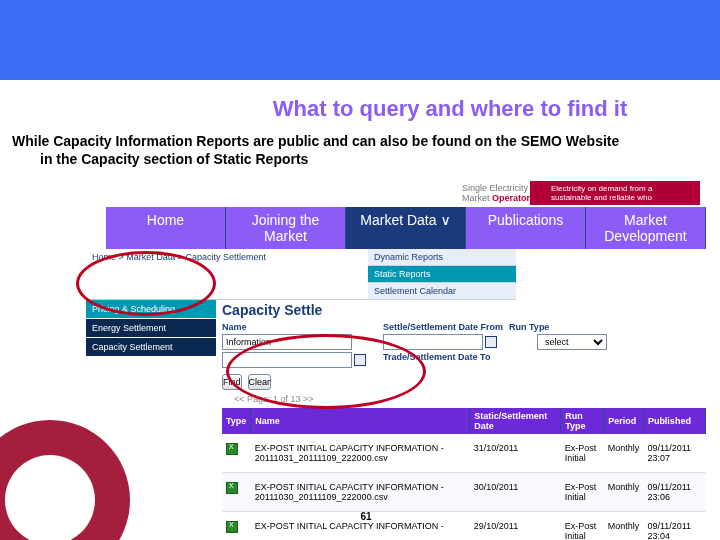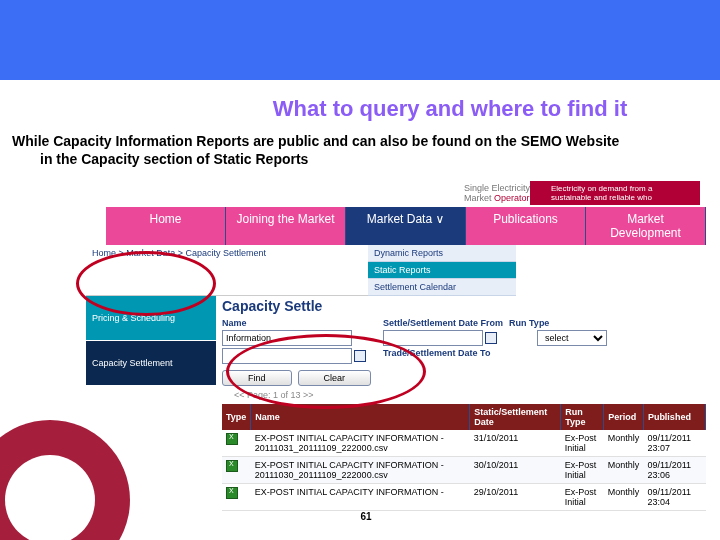--- a/index.html
+++ b/index.html
@@ -4,52 +4,52 @@
 <style>
   * { box-sizing: border-box; margin: 0; padding: 0; }
   body { width: 720px; height: 540px; font-family: Arial, sans-serif; background: #fff; position: relative; overflow: hidden; }
   .blue-band { background: #3b6ef5; height: 80px; width: 100%; }
   .slide-title { font-size: 22px; font-weight: bold; color: #8b5cf6; text-align: center; padding: 16px 20px 6px 200px; }
   .slide-body { font-size: 14px; font-weight: bold; color: #000; padding: 4px 20px 8px 12px; line-height: 1.3; }
   .slide-body .indent { padding-left: 28px; display: block; }
   .screenshot { position: absolute; left: 86px; top: 179px; width: 620px; height: 300px; background: #fff; font-size: 10px; filter: blur(0.35px); }
   .logo-row { display: flex; justify-content: flex-end; align-items: center; padding: 2px 6px; }
   .semo-logo { font-size: 9px; color: #777; }
-  .semo-logo .op { color: #b00035; font-weight: normal; }
+  .semo-logo .op { color: #b00035; font-weight: bold; }
   .red-tag { background: #b00035; color: #fff; font-size: 8px; padding: 3px 21px; width: 170px; text-align: left; }
-  .navbar { display: flex; background: #ec4899; color: #fff; font-size: 12px; margin-left: 20px; }
+  .navbar { display: flex; background: #8b5cf6; color: #fff; font-size: 14px; margin-left: 20px; }
   .navbar div { padding: 5px 10px; border-right: 1px solid #2a4a8c; flex: 1; text-align: center; }
   .navbar .md { background: #1a3a7c; position: relative; }
   .breadcrumb-row { display: flex; font-size: 9px; color: #1a3a7c; }
   .breadcrumb-row .bc { flex: 1; padding: 3px 6px; border-bottom: 1px solid #ccc; }
   .breadcrumb-row .submenu { width: 148px; background: #e8eef8; }
   .breadcrumb-row .submenu div { padding: 3px 6px; color: #1a3a7c; border-bottom: 1px solid #c8d4e8; }
   .content-row { display: flex; }
   .sidebar { width: 130px; }
-  .sidebar div { padding: 17px 6px; font-size: 9px; color: #fff; border-bottom: 1px solid #fff; }
+  .sidebar div { padding: 4px 6px; font-size: 9px; color: #fff; border-bottom: 1px solid #fff; }
   .sb1 { background: #0097b2; }
   .sb2 { background: #0a2850; }
   .sb3 { background: #0a2850; }
   .main { flex: 1; padding: 0 0 0 6px; }
   .page-head { font-size: 14px; font-weight: bold; color: #1a3a7c; padding: 2px 0; }
   .filters { display: flex; gap: 6px; margin-top: 2px; }
   .fcol { display: flex; flex-direction: column; gap: 2px; }
   .flabel { font-size: 9px; font-weight: bold; color: #1a3a7c; }
   .finput { border: 1px solid #7a8aaa; height: 16px; font-size: 9px; padding: 1px 3px; background: #fff; }
   .w130 { width: 130px; }
   .w100 { width: 100px; }
   .w70 { width: 70px; margin-left: 28px; }
   .cal-icon { display: inline-flex; align-items: center; gap: 2px; }
   .cal-box { width: 12px; height: 12px; border: 1px solid #1a3a7c; background: #e8eef8; display: inline-block; }
   .btn-row { margin-top: 6px; display: flex; gap: 6px; }
-  .btn { border: 1px solid #7a8aaa; border-radius: 3px; background: linear-gradient(#fff,#e0e0e0); font-size: 9px; padding: 2px 25px; }
+  .btn { border: 1px solid #7a8aaa; border-radius: 3px; background: linear-gradient(#fff,#e0e0e0); font-size: 9px; padding: 2px 0; }
   .pager { font-size: 9px; color: #888; margin: 4px 12px; }
   .table { width: 100%; border-collapse: collapse; font-size: 9px; }
-  .table th { background: #7f1d1d; color: #fff; padding: 3px 4px; text-align: left; font-size: 9px; border-right: 1px solid #2a4a8c; }
-  .table td { padding: 3px 4px; border-bottom: 1px solid #e0e0e0; background: #f7f9fc; vertical-align: top; }
+  .table th { background: #6d28d9; color: #fff; padding: 3px 4px; text-align: left; font-size: 9px; border-right: 1px solid #2a4a8c; }
+  .table td { padding: 9px 4px; border-bottom: 1px solid #e0e0e0; background: #f7f9fc; vertical-align: top; }
   .table tr:nth-child(even) td { background: #fff; }
   .xls-icon { width: 12px; height: 12px; background: #2a8a2a; display: inline-block; border: 1px solid #1a5a1a; position: relative; }
   .xls-icon::after { content: 'X'; color: #fff; font-size: 7px; position: absolute; left: 2px; top: -1px; }
   .circle { position: absolute; border: 3px solid #c00020; border-radius: 50%; pointer-events: none; }
   .circle1 { left: -10px; top: 72px; width: 140px; height: 65px; }
   .circle2 { left: 140px; top: 155px; width: 200px; height: 75px; }
   .red-arc { position: absolute; left: -30px; bottom: -40px; width: 160px; height: 160px; border-radius: 50%; background: #a51e3c; }
   .red-arc::after { content: ''; position: absolute; left: 35px; top: 35px; width: 90px; height: 90px; border-radius: 50%; background: #fff; }
   .page-num { position: absolute; bottom: 18px; left: 12px; right: 0; text-align: center; font-size: 10px; font-weight: bold; margin-top: 23px; }
 </style>
@@ -89,20 +89,21 @@
       <div>Dynamic Reports</div>
       <div style="background:#0097b2;color:#fff">Static Reports</div>
       <div>Settlement Calendar</div>
     </div>
     <div style="width:190px"></div>
   </div>
 
   <div class="content-row">
     <div class="sidebar">
       <div class="sb1">Pricing &amp; Scheduling</div>
+      <div class="sb2">Energy Settlement</div>
       <div class="sb3">Capacity Settlement</div>
     </div>
 
     <div class="main">
       <div class="page-head">Capacity Settle</div>
       <div class="filters">
         <div class="fcol">
           <span class="flabel">Name</span>
           <input class="finput w130" value="Information" style="">
           <span class="cal-icon">

